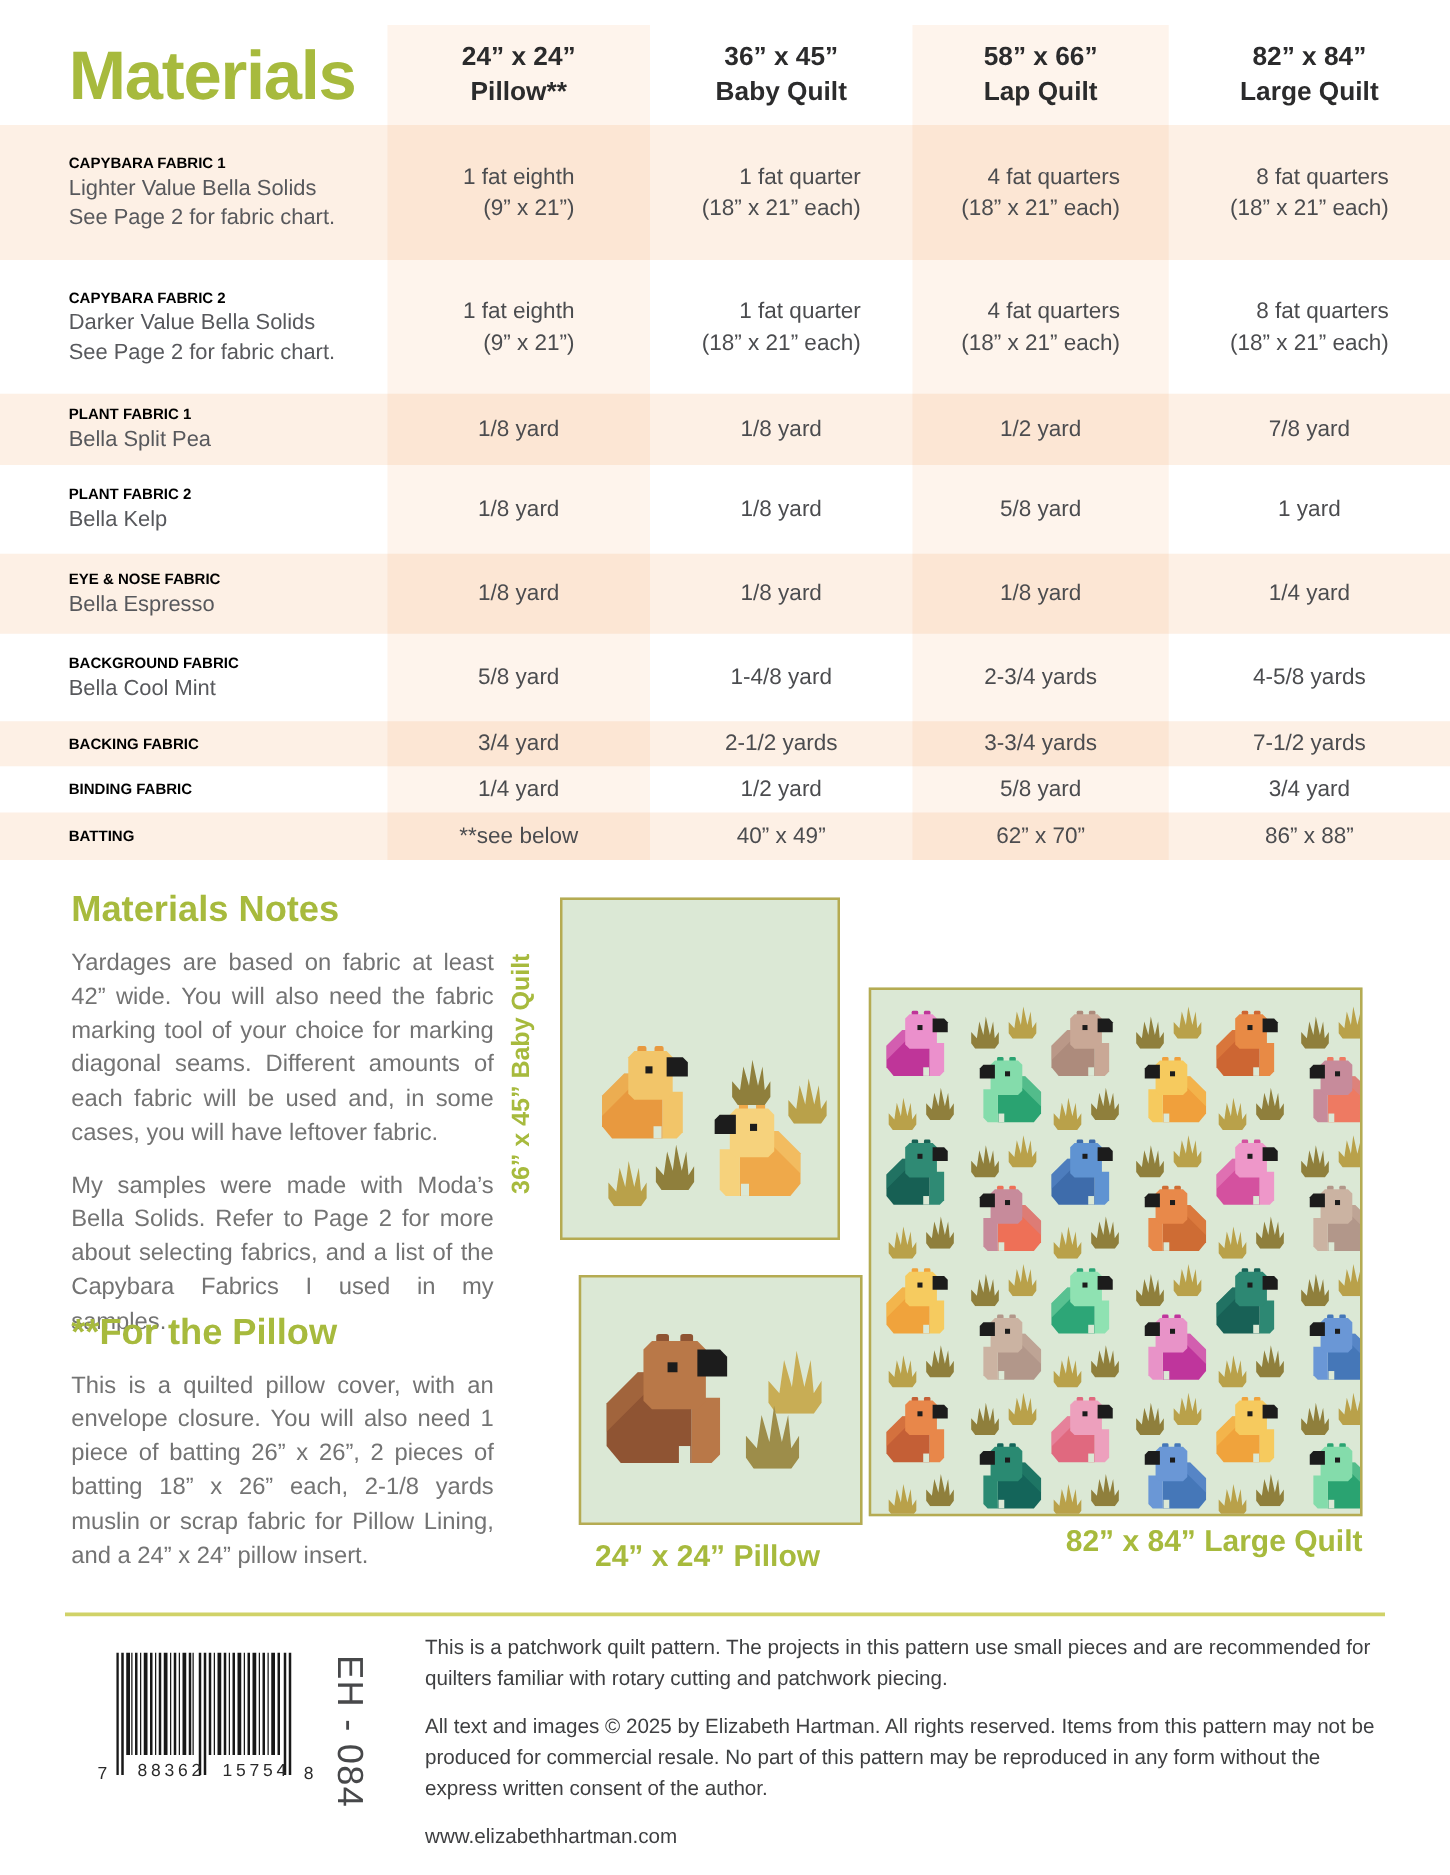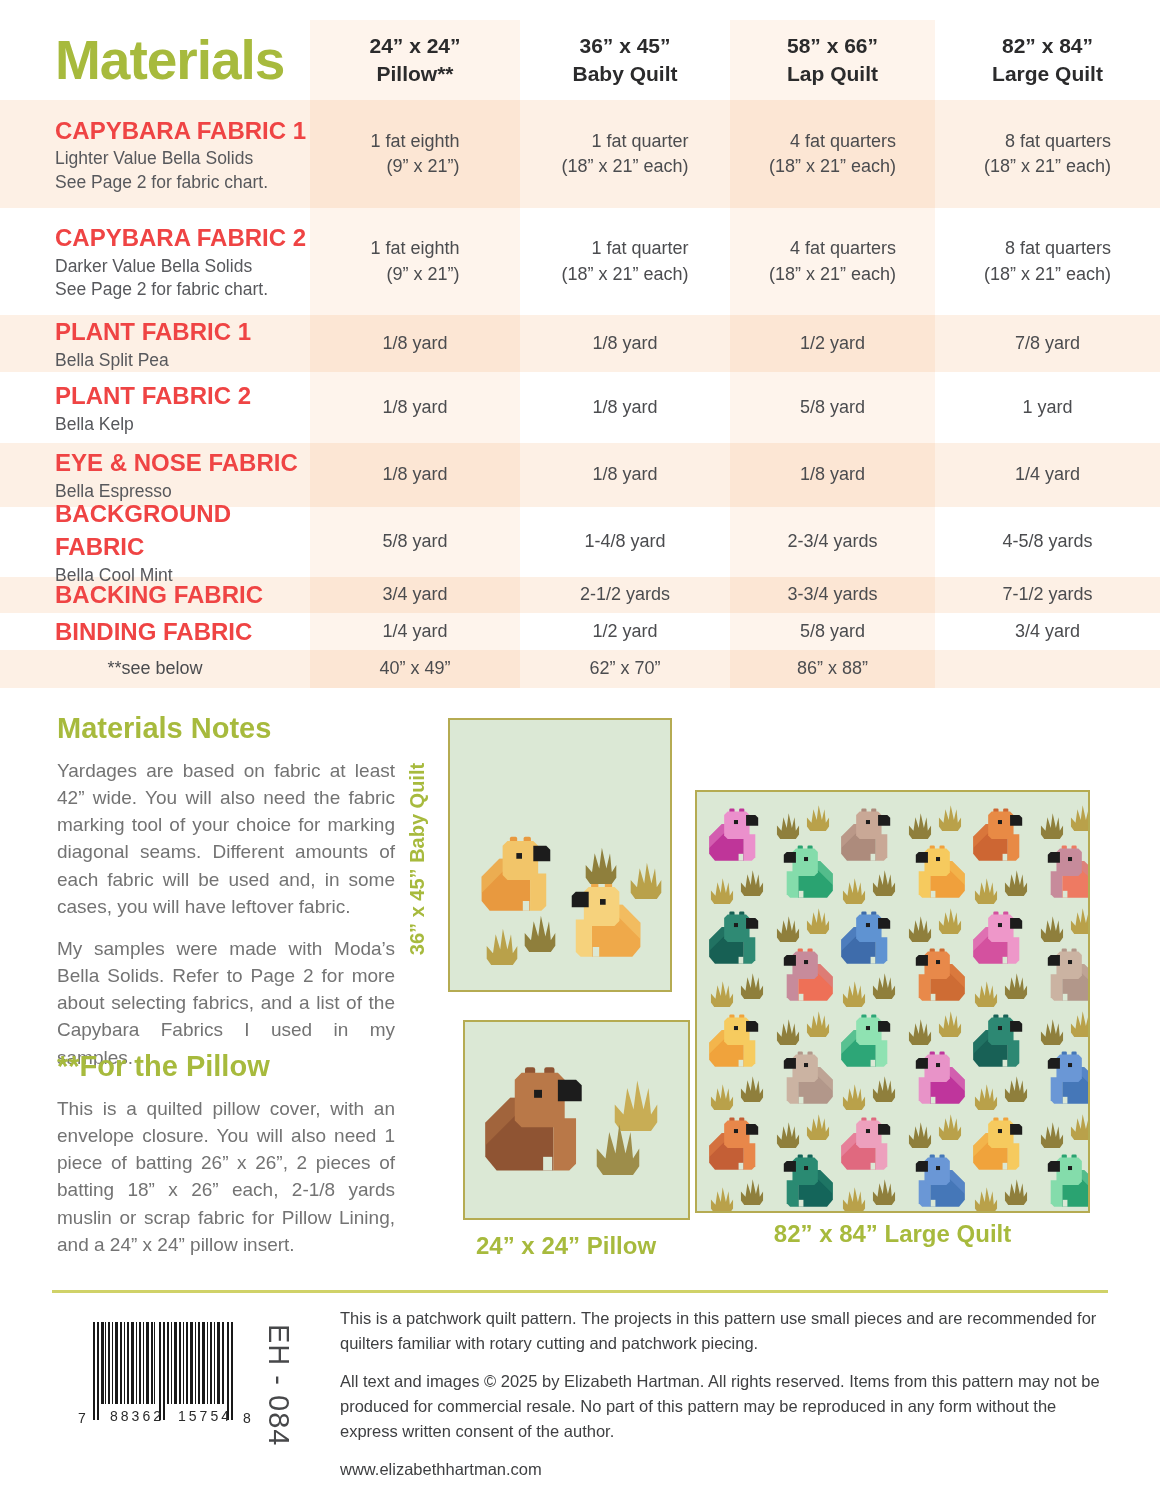--- a/index.html
+++ b/index.html
@@ -15,21 +15,21 @@
   
   .mtable{position:absolute;left:0;top:20px;width:1160px;display:grid;
           grid-template-columns:310px 210px 210px 205px 225px;
           grid-template-rows:80px 108px 107px 57px 71px 64px 70px 36px 37px 38px;}
   .cell{display:flex;flex-direction:column;justify-content:center;}
   .title-cell{padding-left:55px;}
   .table-title{font-size:55px;font-weight:bold;color:var(--green);letter-spacing:-1px;}
   .hdr-cell{align-items:center;text-align:center;font-weight:bold;font-size:21px;
             color:#2b2b2c;line-height:1.33;}
   .label-cell{padding-left:55px;align-items:flex-start;}
-  .row-label{font-weight:bold;font-size:24px;color:#ef4444;line-height:1.4;}
+  .row-label{font-weight:bold;font-size:12px;color:#000000;line-height:1.4;}
   .row-sub{font-size:17.5px;color:#57585c;line-height:1.34;}
   .value-cell{align-items:center;text-align:right;font-size:18px;color:#4b4c4f;line-height:1.4;}
 
   
   .section{position:absolute;width:338px;left:57px;}
   .sec-h{font-size:29px;font-weight:bold;color:var(--green);margin:0 0 12px 0;}
   .section p{font-size:19px;color:#737373;line-height:1.43;text-align:justify;margin:0 0 15px 0;}
 
   
   .quilt{position:absolute;background:#dbe8d5;border:2px solid #b5ab52;box-sizing:border-box;overflow:hidden;}
@@ -127,20 +127,23 @@
       <div class="cell value-cell">2-1/2 yards</div>
       <div class="cell value-cell">3-3/4 yards</div>
       <div class="cell value-cell">7-1/2 yards</div>
       <div class="cell label-cell">
         <div class="row-label">BINDING FABRIC</div>
       </div>
       <div class="cell value-cell">1/4 yard</div>
       <div class="cell value-cell">1/2 yard</div>
       <div class="cell value-cell">5/8 yard</div>
       <div class="cell value-cell">3/4 yard</div>
+      <div class="cell label-cell">
+        <div class="row-label">BATTING</div>
+      </div>
       <div class="cell value-cell">**see below</div>
       <div class="cell value-cell">40” x 49”</div>
       <div class="cell value-cell">62” x 70”</div>
       <div class="cell value-cell">86” x 88”</div>
     </div>
 
   <div class="section" style="top:712px;">
     <div class="sec-h">Materials Notes</div>
     <p>Yardages are based on fabric at least 42” wide. You will also need the fabric marking tool of your choice for marking diagonal seams. Different amounts of each fabric will be used and, in some cases, you will have leftover fabric.</p>
     <p>My samples were made with Moda’s Bella Solids. Refer to Page 2 for more about selecting fabrics, and a list of the Capybara Fabrics I used in my samples.</p>
@@ -877,21 +880,21 @@
             <polygon points="8,42 3,35 3,21 10,29 13,8 18,25 21,2 26,25 30,8 32,29 37,21 37,35 32,42" fill="#8f7f3c"></polygon>
           </svg>
         </div>
         <div class="block" style="left: 31px; top: 0px; width: 26px; height: 27px;">
           <svg viewBox="0 0 40 42" preserveAspectRatio="none">
             <polygon points="8,42 3,35 3,21 10,29 13,8 18,25 21,2 26,25 30,8 32,29 37,21 37,35 32,42" fill="#b9a14a"></polygon>
           </svg>
         </div>
       </div>
     </div>
-  <div class="qlabel" style="left:695px;top:1220px;width:395px;text-align:center;">82” x 84” Large Quilt</div>
+  <div class="qlabel" style="left:695px;top:1220px;width:395px;text-align:right;">82” x 84” Large Quilt</div>
 
   <div class="divider"></div>
 
   <div class="barcode"><svg viewBox="0 0 142 104" width="142" height="104">
         <rect x="0" y="0" width="2" height="98" fill="#191919"></rect>
         <rect x="4" y="0" width="2" height="98" fill="#191919"></rect>
         <rect x="8" y="0" width="3" height="82" fill="#191919"></rect>
         <rect x="12" y="0" width="1" height="82" fill="#191919"></rect>
         <rect x="15" y="0" width="2" height="82" fill="#191919"></rect>
         <rect x="19" y="0" width="1" height="82" fill="#191919"></rect>

